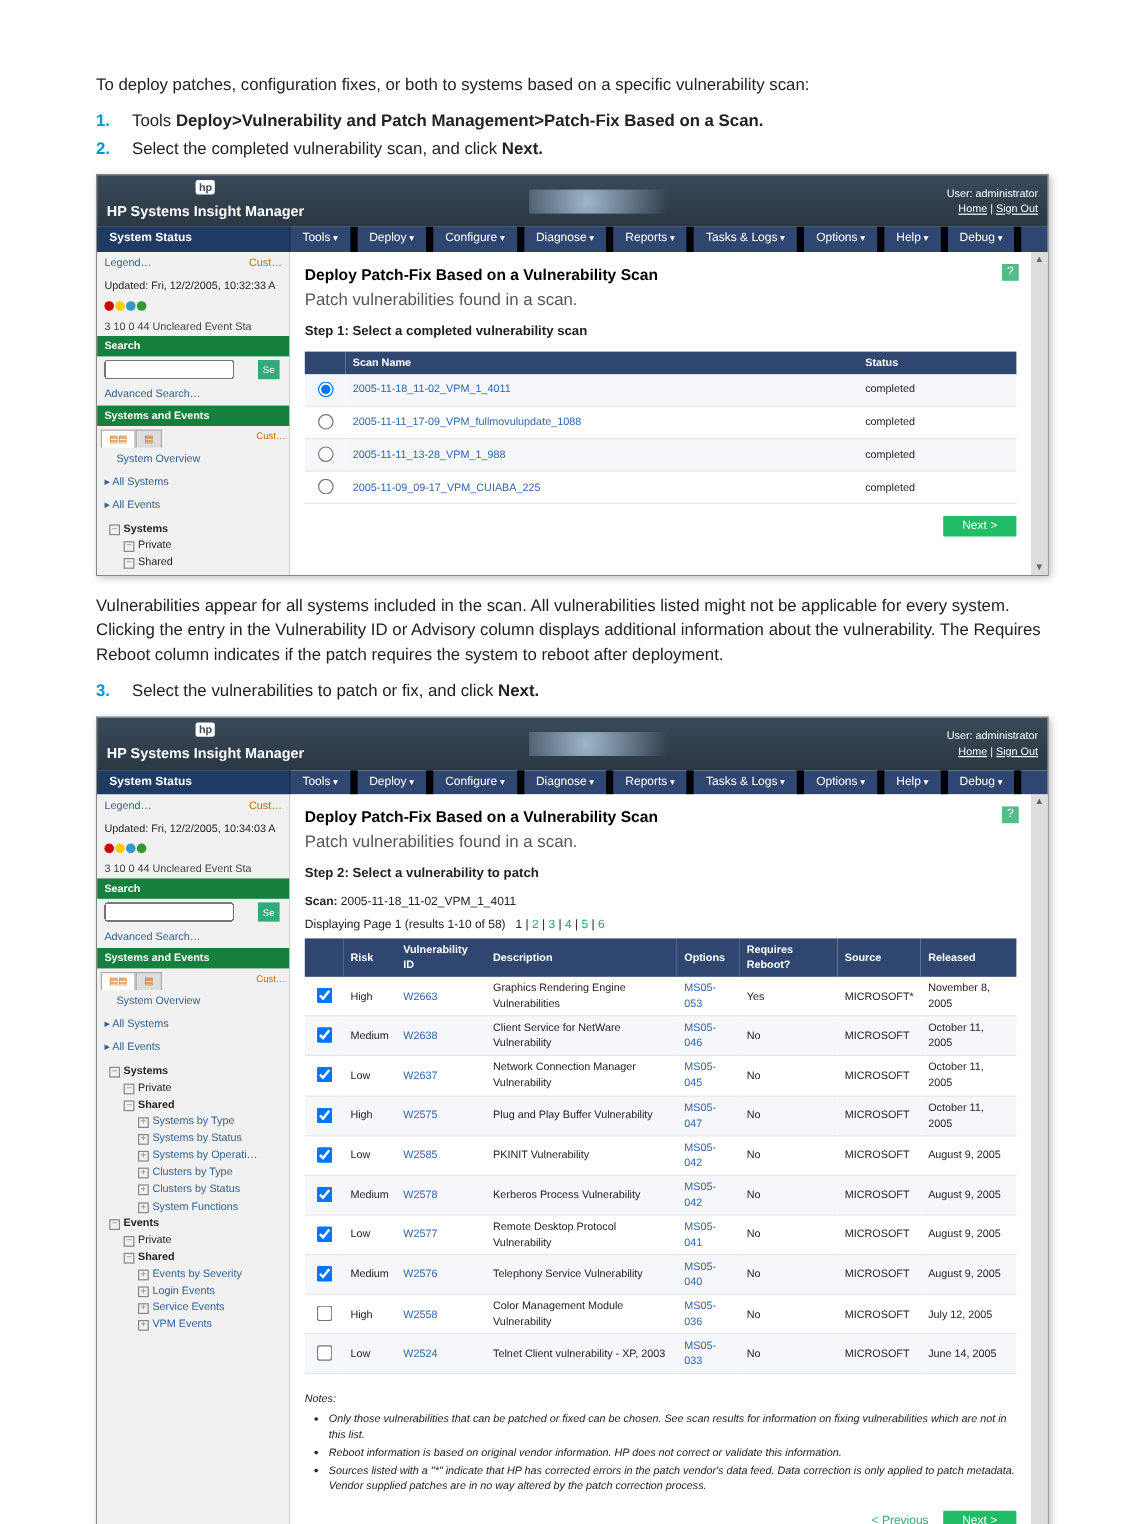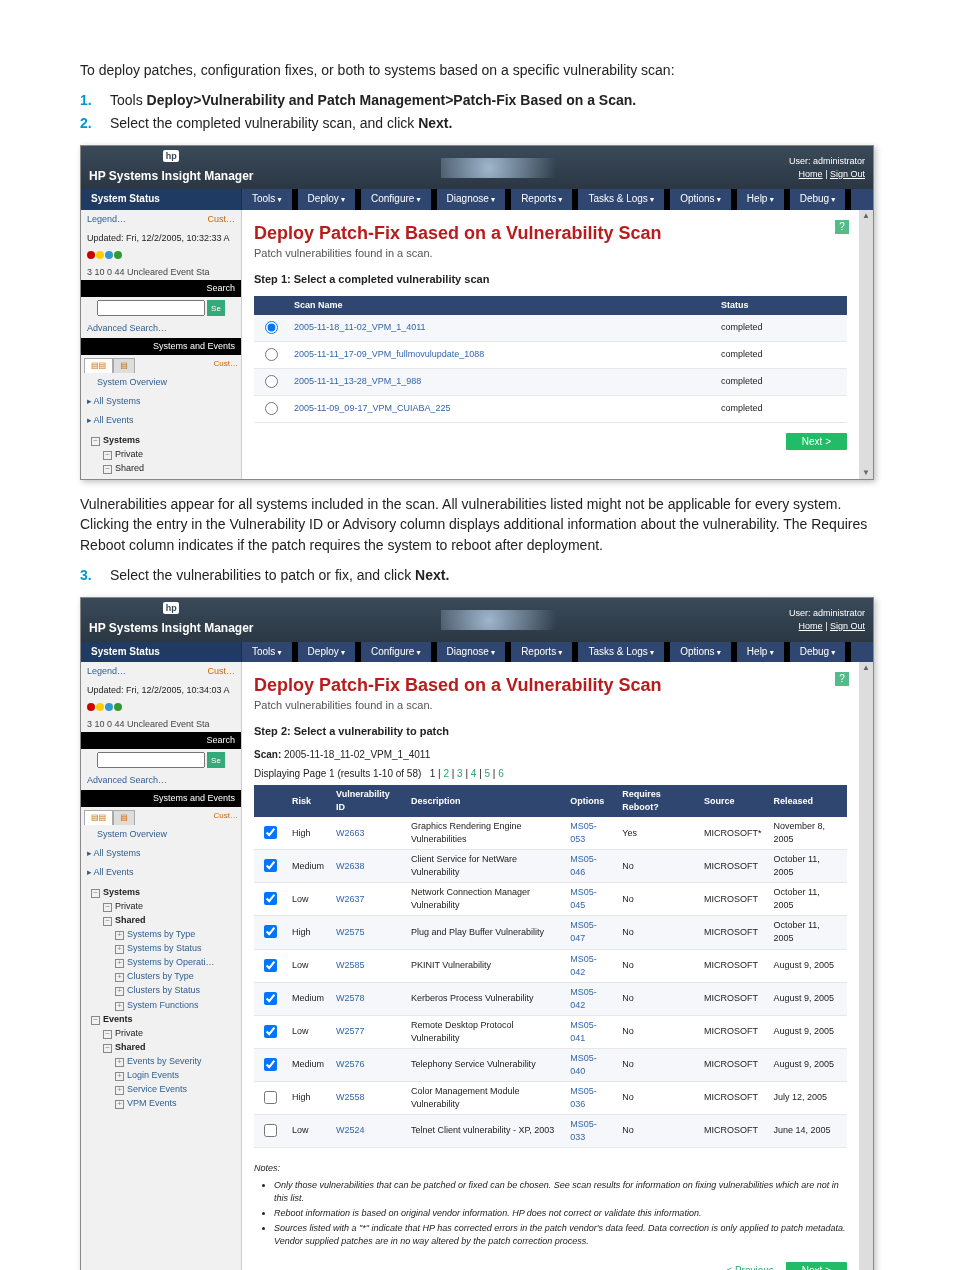--- a/index.html
+++ b/index.html
@@ -49,43 +49,43 @@
     background:#2f4770; color:#fff; font-size:10px;
     display:flex;
   }
   .menu-bar .status-lbl { background:#1f3a63; padding:3px 10px; width:140px; font-weight:bold; border-right:1px solid #1a2f50;}
   .menu-bar .items { display:flex; }
   .menu-bar .items span { padding:3px 10px; border-right:6px solid #000000; cursor:pointer; }
   .menu-bar .items span::after { content:" ▾"; font-size:8px; }
 
   .body-row { display:flex; }
   .left-panel { width:160px; background:#f1f1f1; border-right:1px solid #ccc; font-size:9px; }
-  .left-panel .section-hdr { background:#000000; color:#fff; padding:2px 6px; font-weight:normal;text-align:right; }
+  .left-panel .section-hdr { background:#15803d; color:#fff; padding:2px 6px; font-weight:bold; }
   .left-panel .pad { padding:3px 6px; }
   .left-panel .legend-row { display:flex; justify-content:space-between; }
   .left-panel .link { color:#2f5f8f; cursor:pointer; }
   .left-panel .cust { color:#c60; }
   .status-icons { padding:2px 6px; }
   .icon-dot { display:inline-block; width:8px;height:8px;border-radius:50%; margin-right:1px;}
   .ired{background:#c00;} .iyel{background:#fc0;} .iblu{background:#39c;} .igrn{background:#393;}
   .counts { padding:1px 6px; color:#444;}
-  .search-row { padding:3px 6px; display:flex; gap:2px;justify-content:center;}
+  .search-row { padding:3px 6px; display:flex; gap:20px;}
   .search-row input { width:100px; font-size:9px; }
   .search-row button { font-size:8px; background:#3a7; color:#fff; border:none; padding:1px 4px;}
   .tree { padding:3px 10px; }
   .tree div { margin:1px 0;}
   .tree .box { display:inline-block; width:7px;height:7px;border:1px solid #888;margin-right:3px; line-height:6px; font-size:8px; text-align:center; color:#888;}
   .tabs { display:flex; padding:3px 3px 0 3px; gap:0;}
   .tab { border:1px solid #aaa; border-bottom:none; padding:1px 6px; background:#fff; font-size:8px; color:#c60;}
   .tab.inactive { background:#ddd; }
 
   .main-panel { flex:1; background:#fff; padding:10px 12px; position:relative;}
   .help-btn { position:absolute; right:10px; top:10px; background:#5b8; color:#fff; font-size:10px; width:14px;height:14px; text-align:center; line-height:14px;}
-  .main-title { font-weight:bold; font-size:18px; color:#b91c1c;}
-  .main-sub { font-size:11px; color:#555; margin-bottom:10px;}
+  .main-title { font-weight:bold; font-size:13px; color:#000000;}
+  .main-sub { font-size:14px; color:#555; margin-bottom:10px;}
   .step-hdr { font-weight:bold; font-size:11px; margin:8px 0;}
   .scan-info { font-size:10px; margin:4px 0; }
   .paging { margin:3px 0;}
   .paging .cur { color:#222;}
   .paging .pg { color:#2a6; cursor:pointer;}
 
   table.data { width:100%; border-collapse:collapse; font-size:9px; margin-top:4px;}
   table.data thead th { background:#2f4770; color:#fff; text-align:left; padding:3px 6px; font-weight:bold;}
   table.data td { padding:3px 6px; border-bottom:1px solid #e6e6e6; }
   table.data tr.alt td { background:#f5f7fa;}

